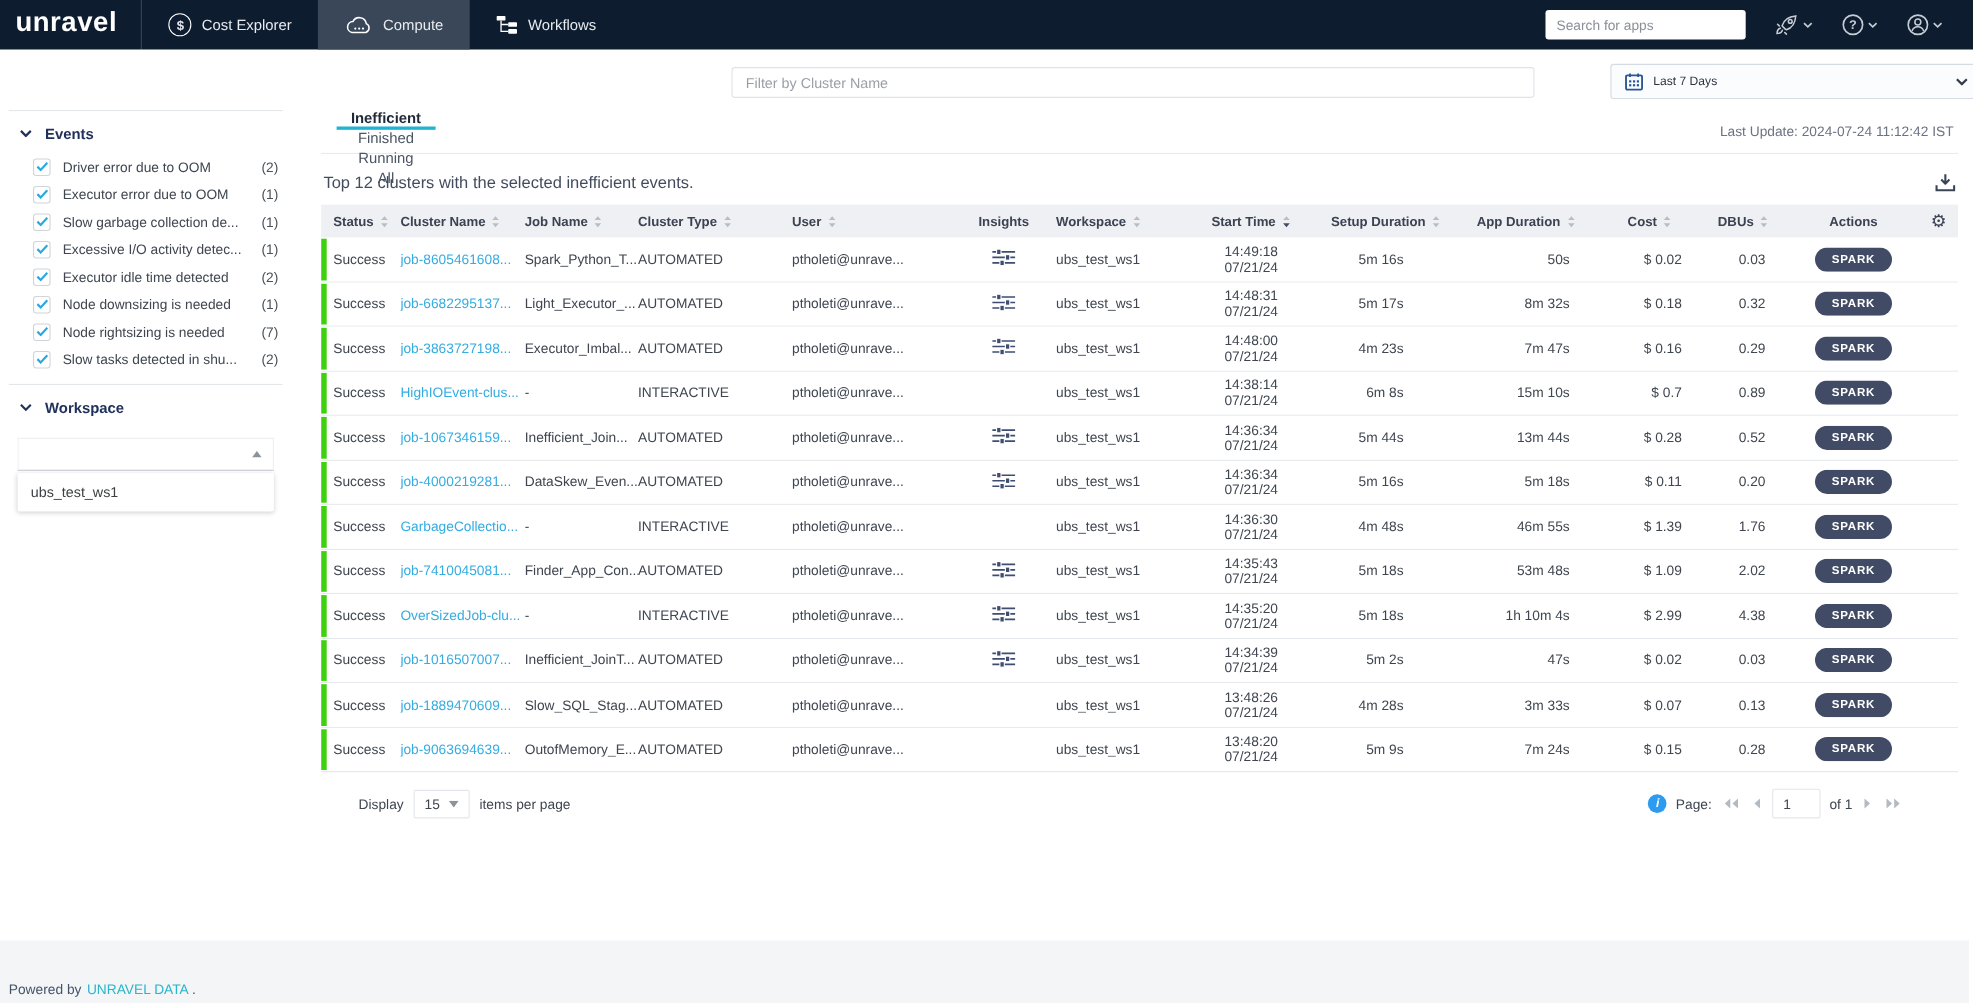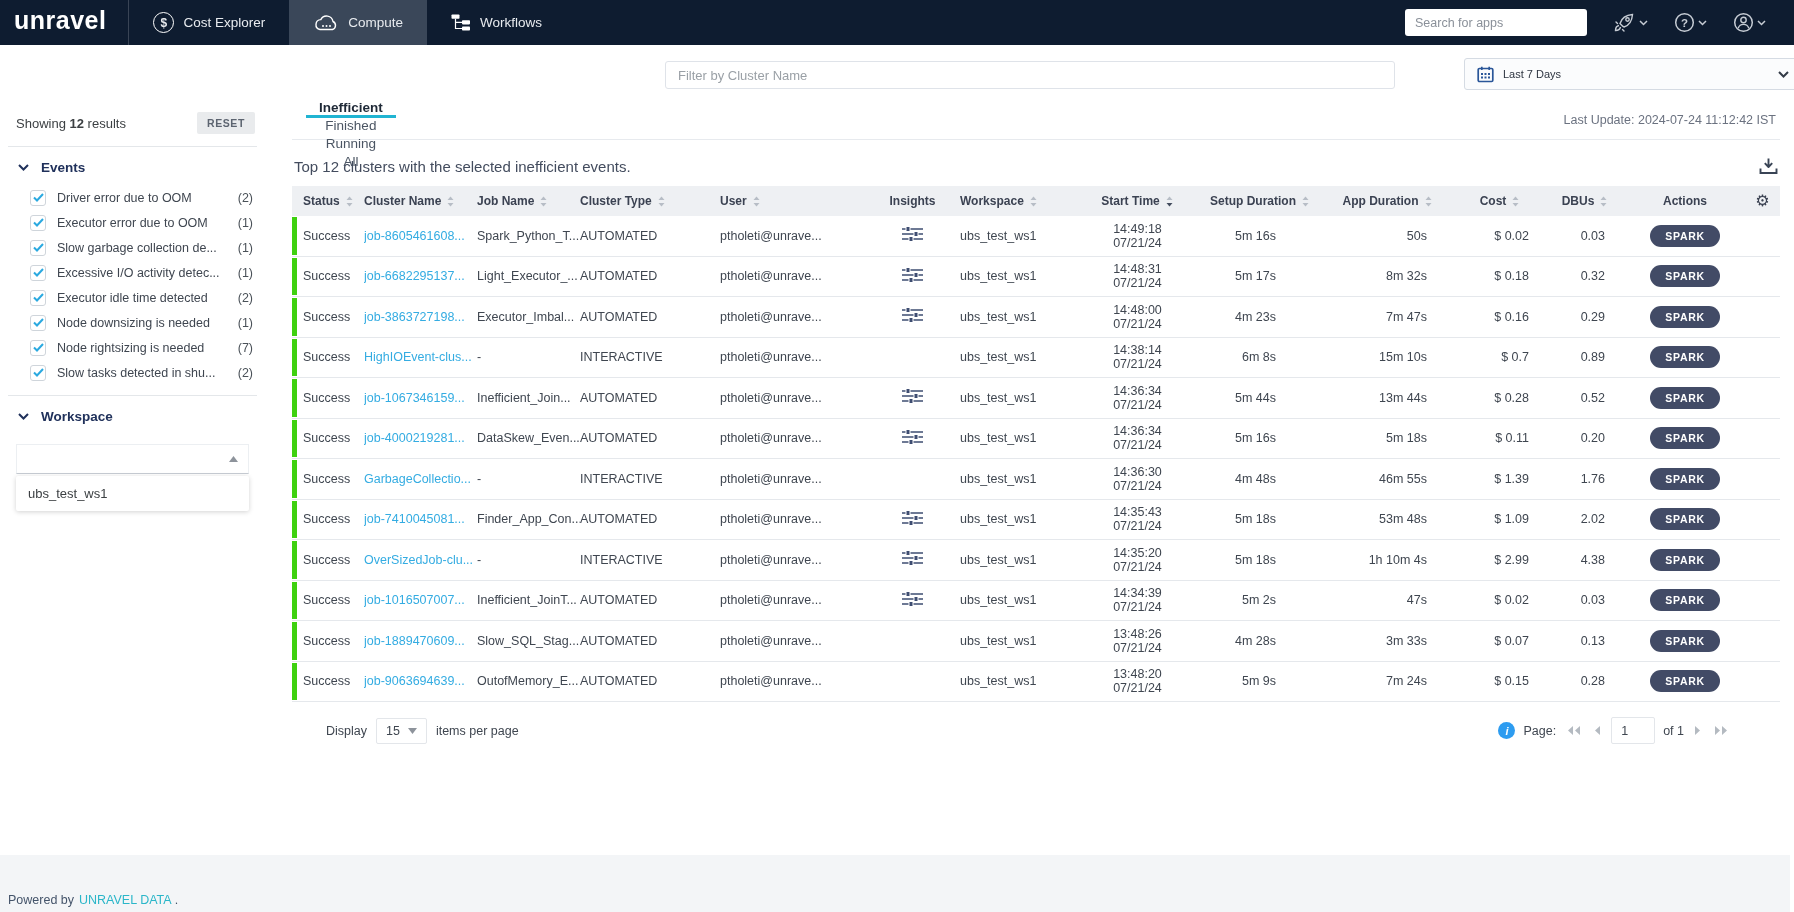--- a/index.html
+++ b/index.html
@@ -195,28 +195,20 @@
     <span>Last 7 Days</span>
     <span class="chev">
       <svg width="11" height="7" viewBox="0 0 11 7">
           <path d="M1 1 L5.5 5.5 L10 1" stroke="#333b47" stroke-width="2" fill="none"></path>
         </svg>
     </span>
   </div>
 </div>
 
 <div class="sidebar">
-  <div class="showing-row">
-    <span>
-      <span>Showing</span>
-      <b>12</b>
-      <span>results</span>
-    </span>
-    <button class="reset-btn">RESET</button>
-  </div>
   <hr class="side-divider">
   <div class="section-head">
     <span style="display:inline-flex;">
       <svg width="11" height="7" viewBox="0 0 11 7">
           <path d="M1 1 L5.5 5.5 L10 1" stroke="#20315b" stroke-width="2" fill="none"></path>
         </svg>
     </span>
     <span>Events</span>
   </div>
   <div class="events-list">

